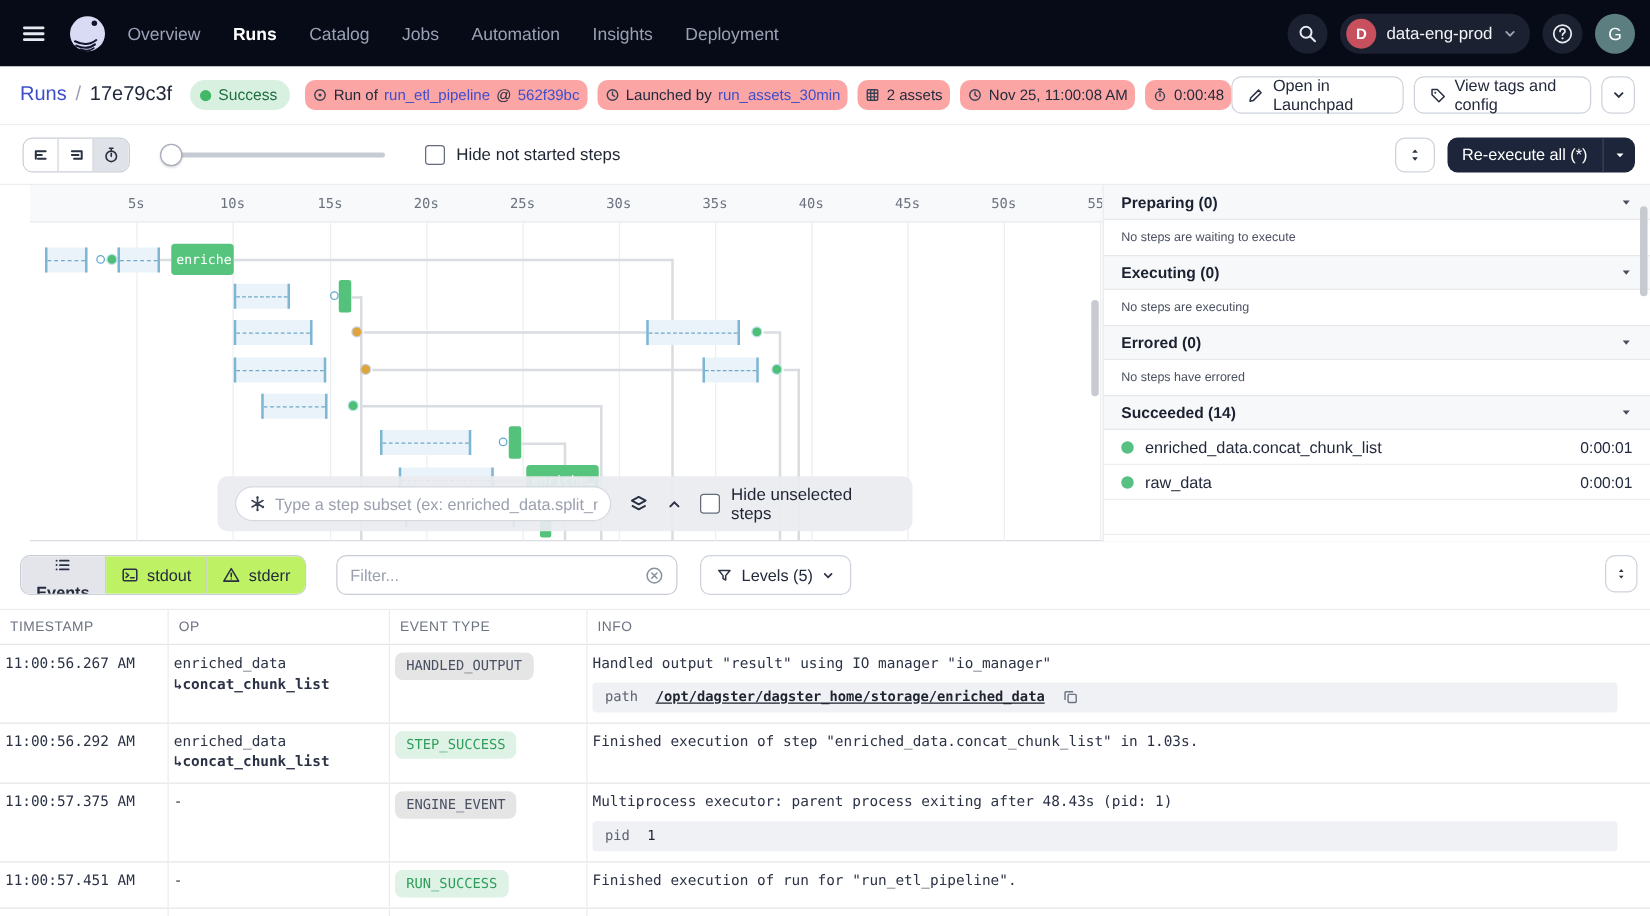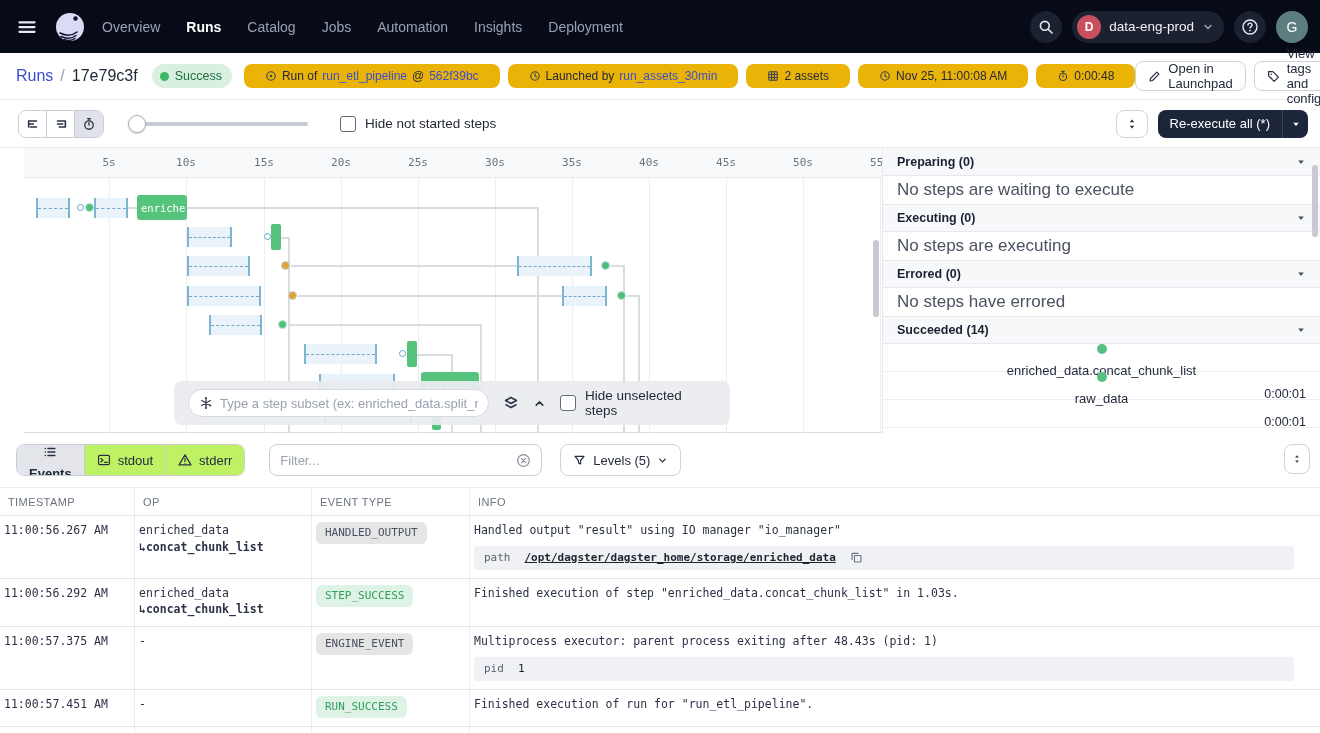--- a/index.html
+++ b/index.html
@@ -26,21 +26,21 @@
 
   
   #run-header { height:47px; display:flex; align-items:center; padding:0 12px 0 16px; border-bottom:1px solid #ECEDF0; }
   #breadcrumb { font-size:16px; display:flex; align-items:baseline; gap:7px; }
   #breadcrumb .root { color:#3D4ECC; cursor:pointer; }
   #breadcrumb .sep { color:#9AA0AE; }
   #breadcrumb .runid { color:#21283A; }
   #status-badge { margin-left:14px; height:24px; background:#D8F0DF; border-radius:12px; display:flex; align-items:center; gap:6px; padding:0 10px 0 8px; font-size:12.5px; color:#1F6F42; }
   #status-badge .dot { width:9px; height:9px; border-radius:50%; background:#41B768; }
   #run-tags { display:flex; align-items:center; gap:8px; margin-left:12px; }
-  .tag { height:24px; background:#eab308; border-radius:8px; display:flex; align-items:center; gap:5px; padding:0 21px; font-size:12px; color:#232A3C; white-space:nowrap; cursor:pointer; }
+  .tag { height:24px; background:#fca5a5; border-radius:8px; display:flex; align-items:center; gap:5px; padding:0 6px; font-size:12px; color:#232A3C; white-space:nowrap; cursor:pointer; }
   .tag .icn { color:#3A4152; }
   .tag .link { color:#3D4ECC; }
   #run-actions { margin-left:auto; display:flex; align-items:center; gap:8px; }
   .btn { height:30px; background:#fff; border:1px solid #CED3DB; border-radius:8px; display:flex; align-items:center; gap:7px; padding:0 12px; font-size:13px; color:#232A3C; cursor:pointer; }
   .btn .icn { color:#2A3142; }
   .btn.sq { width:32px; padding:0; justify-content:center; }
 
   
   #gantt-toolbar { height:48px; display:flex; align-items:center; padding:0 12px 0 18px; border-bottom:1px solid #ECEDF0; }
   #view-toggle { display:flex; border:1px solid #C9CED6; border-radius:8px; overflow:hidden; }
@@ -80,22 +80,22 @@
   #subset-input-wrap .icn { color:#3A4152; flex:none; }
   #subset-input { border:none; outline:none; flex:1; font-size:13px; color:#1F2533; background:transparent; min-width:0; }
   #subset-input::placeholder { color:#9AA0AE; }
   #subset-overlay .tool-icn { color:#2A3142; cursor:pointer; }
   #hide-unselected { display:flex; align-items:center; gap:9px; font-size:13.5px; color:#1F2533; }
 
   #steps-panel { position:absolute; left:858px; top:0; right:0; height:285px; background:#fff; border-left:1px solid #E6E8EC; overflow:hidden; }
   .section-header { height:28px; background:#F7F8F9; border-top:1px solid #E6E8EC; border-bottom:1px solid #E6E8EC; display:flex; align-items:center; padding:0 14px; font-size:12.5px; font-weight:bold; color:#1B2130; cursor:pointer; }
   .section-header:first-child { border-top:none; }
   .section-header .icn { margin-left:auto; color:#454D5E; }
-  .section-msg { height:28px; display:flex; align-items:center; padding:0 14px; font-size:17px; color:#4A5160; }
-  .step-row { height:28px; display:flex; align-items:center; gap:9px; padding:0 14px; border-bottom:1px solid #EDEEF1; font-size:13px; color:#232A3B; cursor:pointer;flex-direction:column; }
+  .section-msg { height:28px; display:flex; align-items:center; padding:0 14px; font-size:10px; color:#4A5160; }
+  .step-row { height:28px; display:flex; align-items:center; gap:9px; padding:0 14px; border-bottom:1px solid #EDEEF1; font-size:13px; color:#232A3B; cursor:pointer; }
   .step-row .sdot { width:10px; height:10px; border-radius:50%; background:#57C083; flex:none; }
   .step-row .dur { margin-left:auto; font-size:12.5px; color:#232A3B; }
   #panel-scrollbar { position:absolute; right:2px; top:17px; width:6px; height:72px; border-radius:3px; background:#C7CAD0; }
 
   
   #events-toolbar { height:54px; display:flex; align-items:center; padding:0 12px 0 16px; position:relative; }
   #events-tabs { display:flex; border:1px solid #C9CED6; border-radius:8px; overflow:hidden; height:32px; }
   .etab { display:flex; align-items:center; gap:7px; padding:0 12px; font-size:13px; color:#232A3C; background:#bef264; border-right:1px solid #C9CED6; cursor:pointer; }
   .etab:last-child { border-right:none; }
   .etab.active { background:#E3E5EA; font-weight:bold;flex-direction:column; }

